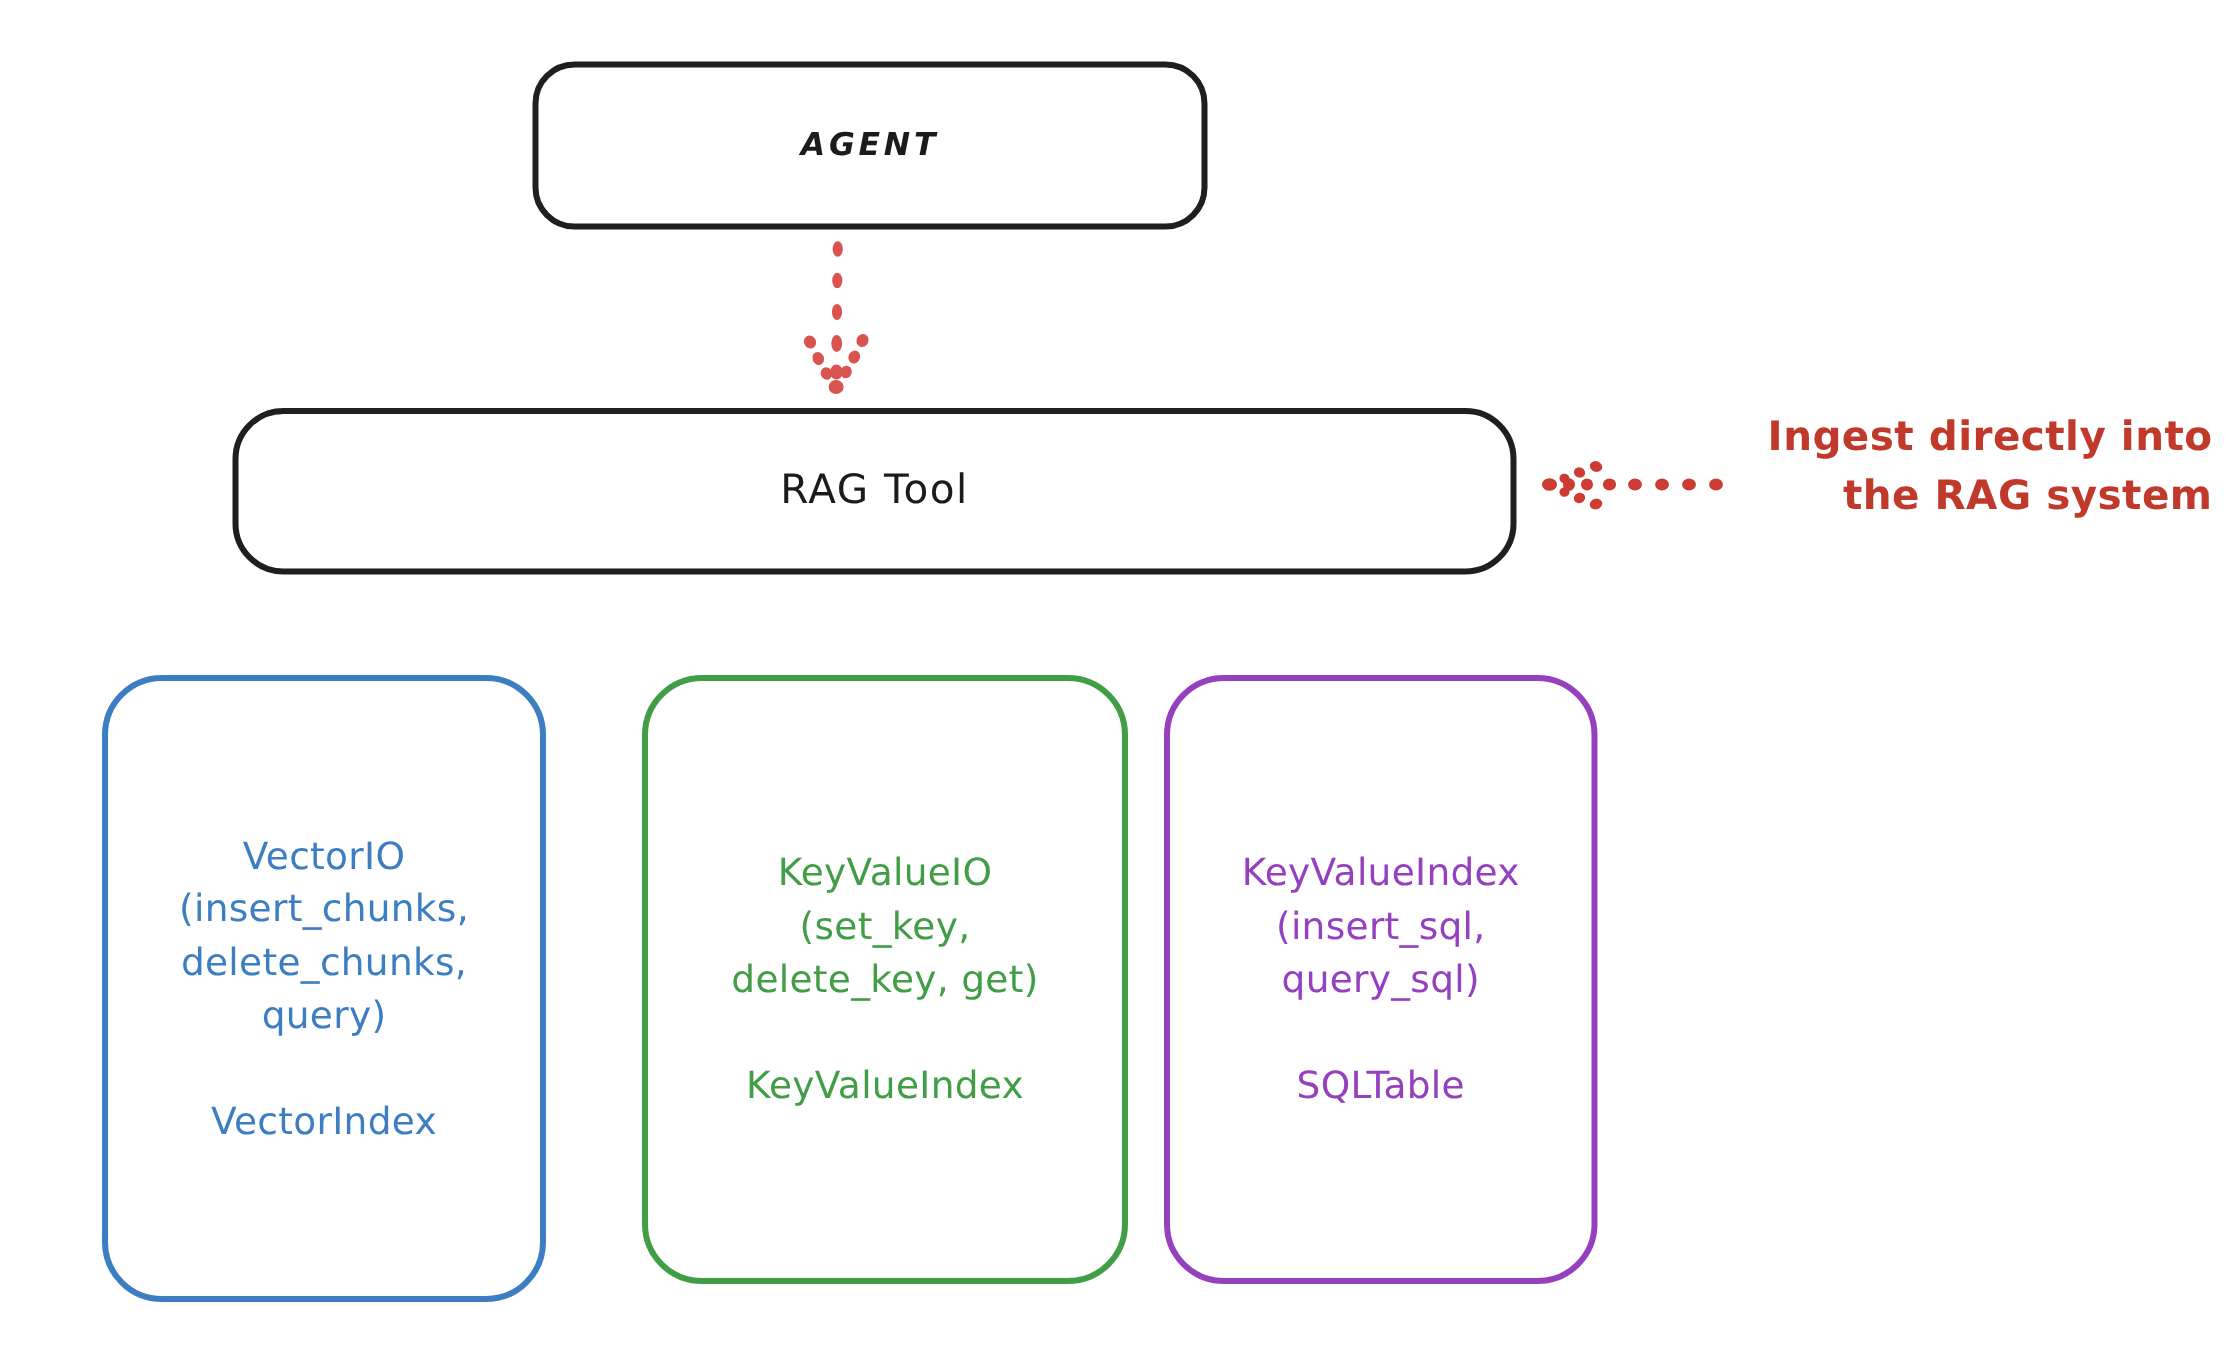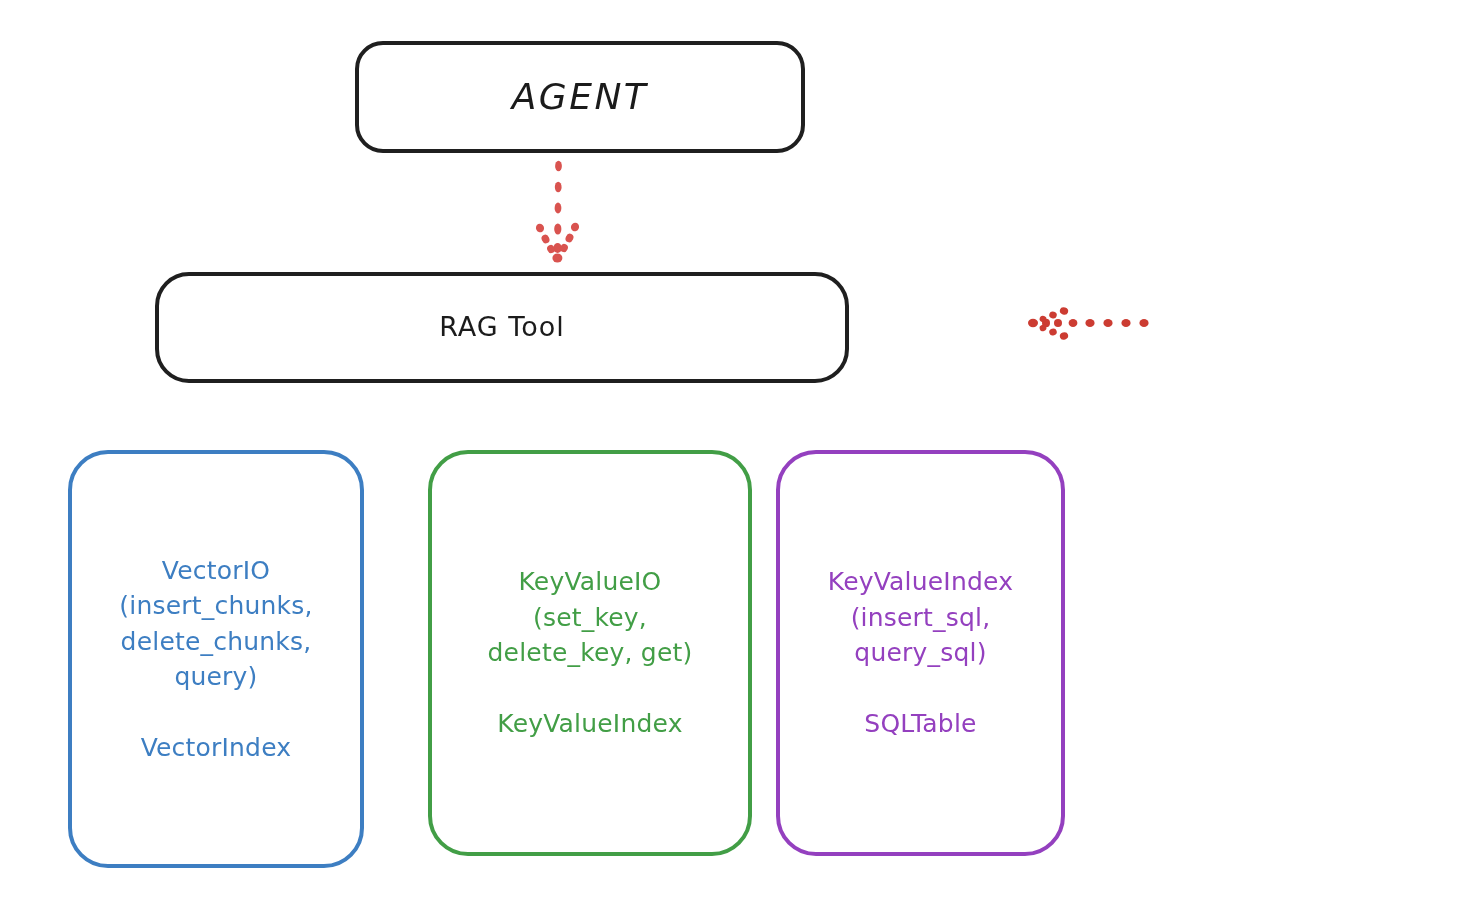--- a/index.html
+++ b/index.html
@@ -32,27 +32,27 @@
     letter-spacing: 0.2px;
   }
 
   
   .node.dark {
     border: 4px solid #1f1f1f;
     border-radius: 28px;
   }
   .node.dark .label {
     color: #1b1b1b;
-    font-size: 36px;
-    font-weight: 400;
+    font-size: 21px;
+    font-weight: 700;
     font-style: italic;
     letter-spacing: 2.5px;
   }
   #node-agent { left: 355px; top: 41px; width: 450px; height: 112px; }
-  #node-ragtool { left: 155px; top: 272px; width: 694px; height: 111px; border-radius: 34px; }
+  #node-ragtool { left: 155px; top: 272px; width: 856px; height: 111px; border-radius: 34px; }
   #node-ragtool .label {
     font-style: normal;
     letter-spacing: 1px;
     font-size: 27px;
     font-weight: 500;
   }
 
   
   .node.leaf {
     border-width: 4px;
@@ -152,20 +152,22 @@
           <ellipse cx="8" cy="23" rx="5.0" ry="4.2"></ellipse>
           <ellipse cx="39" cy="11" rx="4.2" ry="3.6" transform="rotate(20 39 11)"></ellipse>
           <ellipse cx="28" cy="15" rx="3.8" ry="3.4" transform="rotate(20 28 15)"></ellipse>
           <ellipse cx="18" cy="19" rx="3.4" ry="3.2" transform="rotate(20 18 19)"></ellipse>
           <ellipse cx="39" cy="36" rx="4.2" ry="3.6" transform="rotate(-20 39 36)"></ellipse>
           <ellipse cx="28" cy="32" rx="3.8" ry="3.4" transform="rotate(-20 28 32)"></ellipse>
           <ellipse cx="18" cy="28" rx="3.4" ry="3.2" transform="rotate(-20 18 28)"></ellipse>
         </g>
       </svg>
     </div>
+    <div id="annotation-text" style="color: rgb(192, 57, 43);">Ingest directly into
+the RAG system</div>
   </div>
 
   <div class="node leaf" id="node-vectorio" style="border-color: rgb(61, 126, 194);">
     <span class="label" style="color: rgb(61, 126, 194);">VectorIO
 (insert_chunks,
 delete_chunks,
 query)
 
 VectorIndex</span>
   </div>

